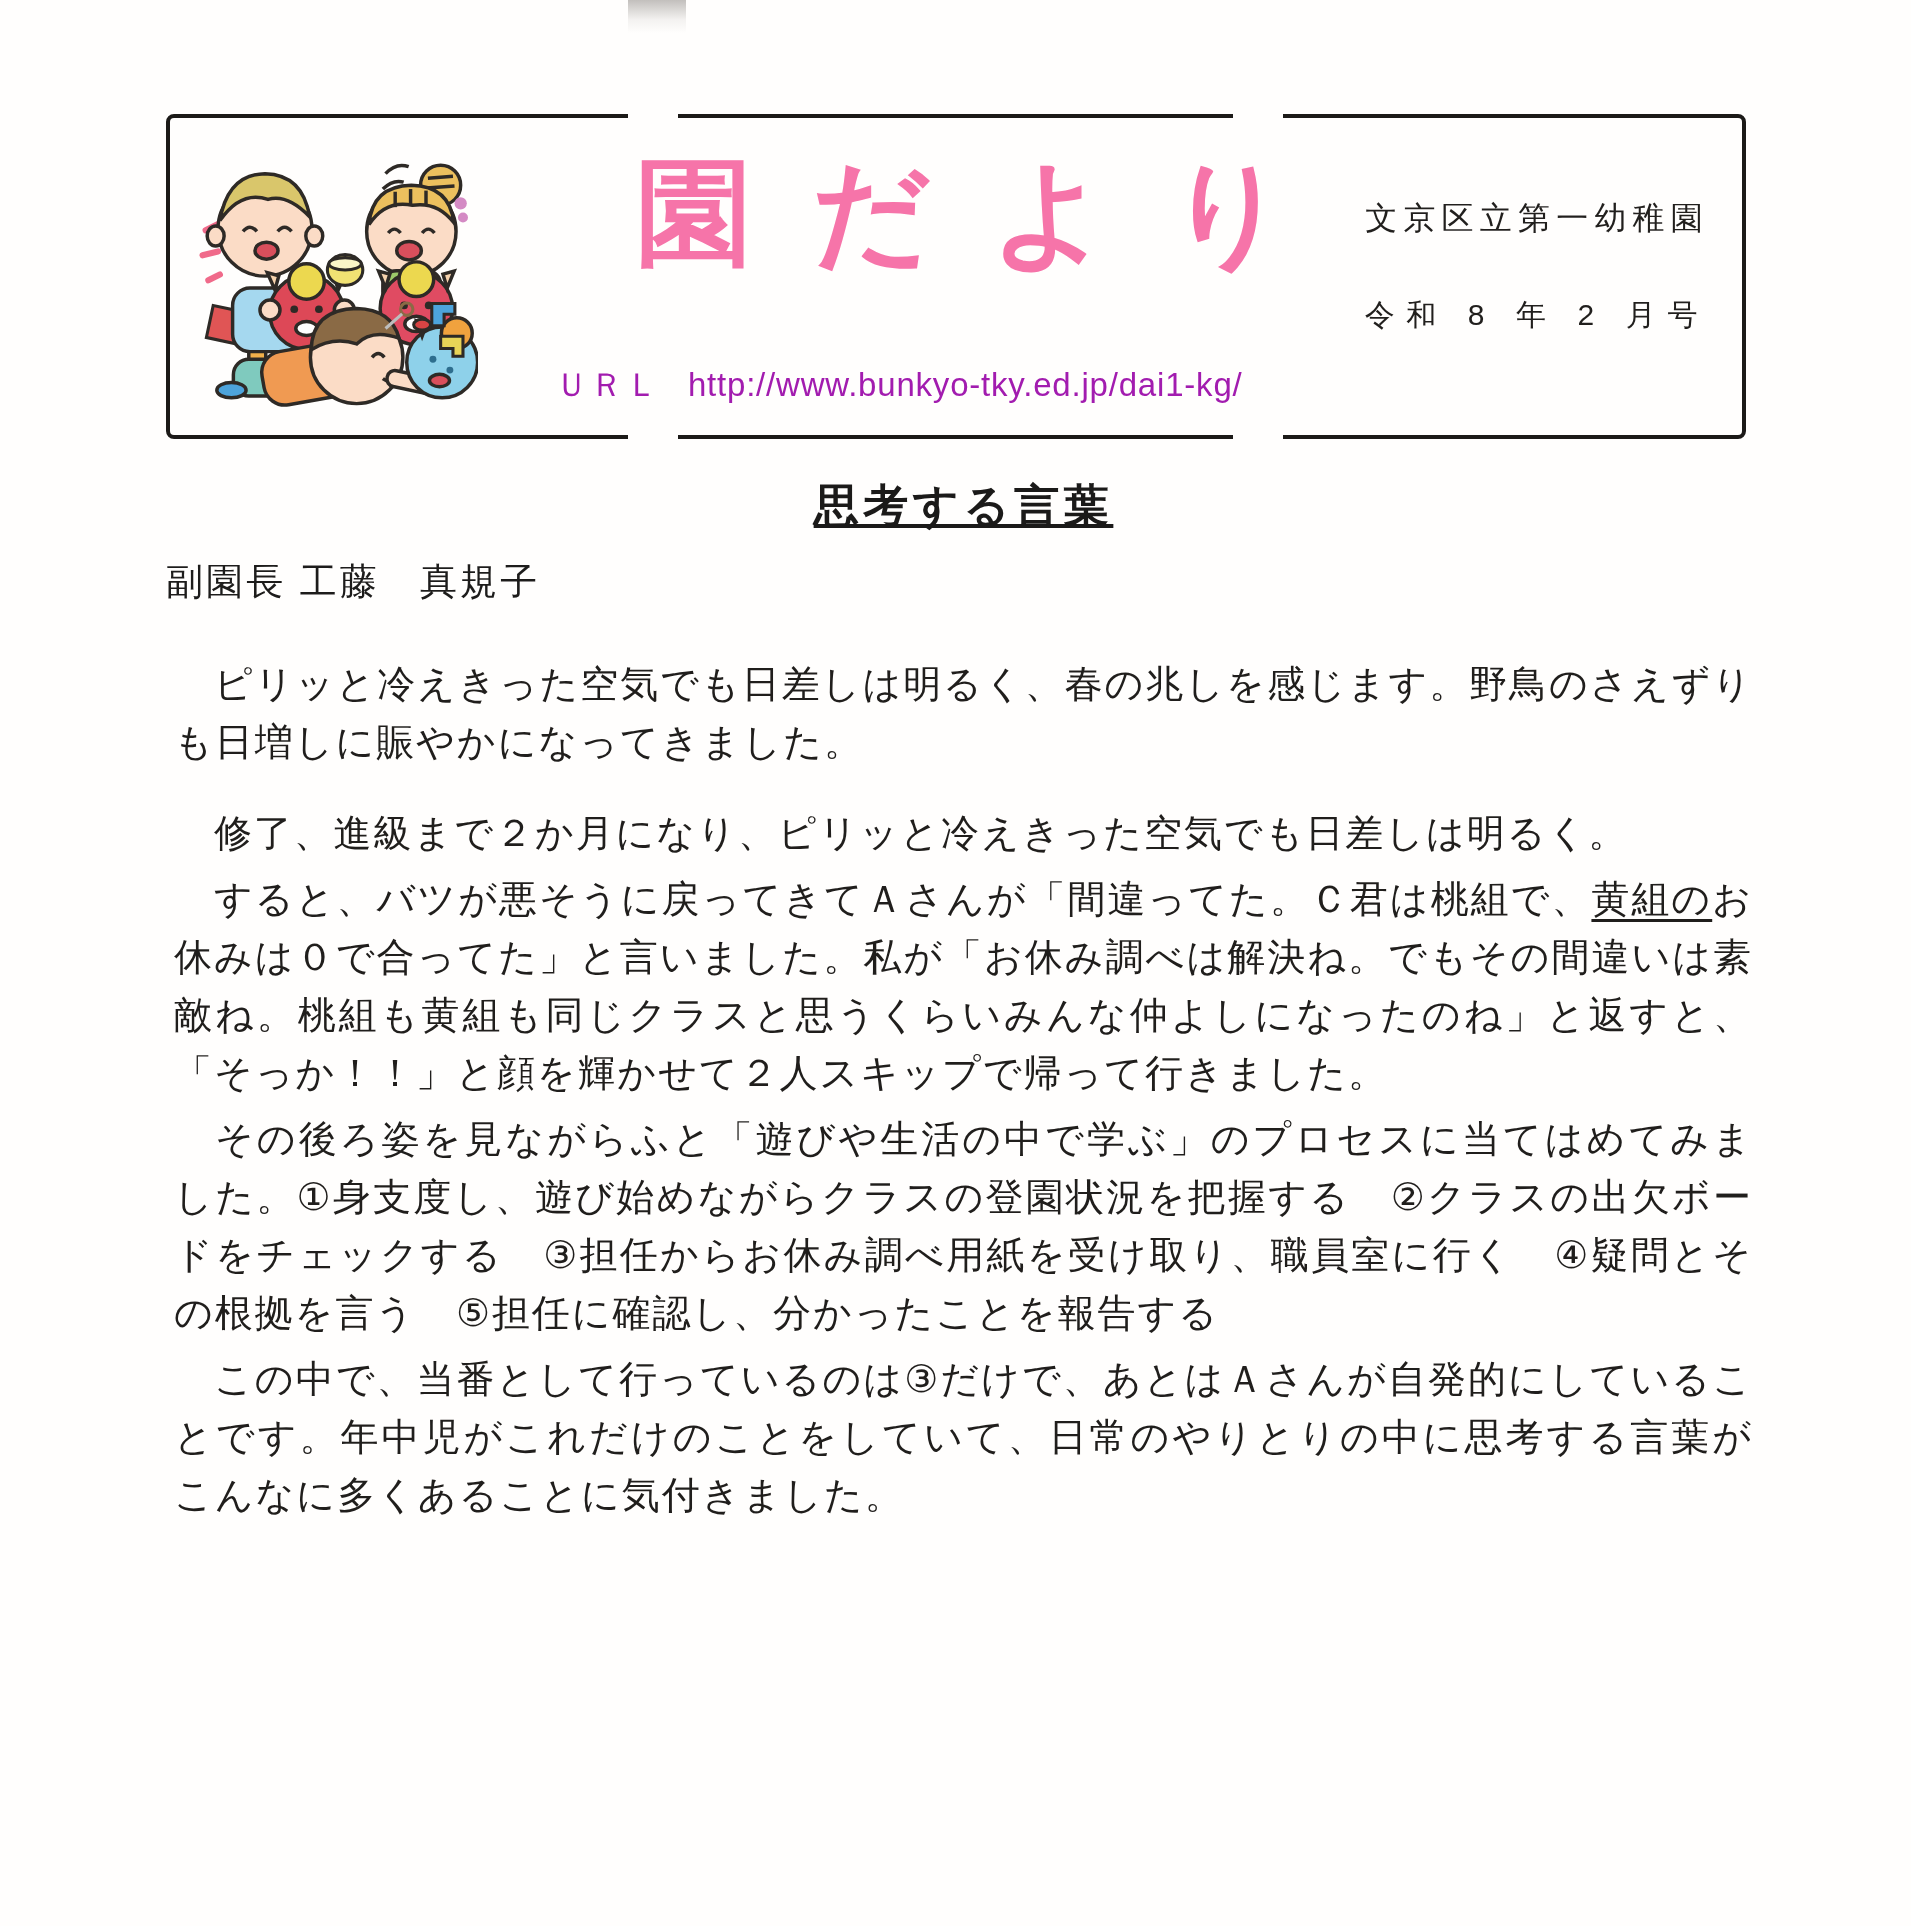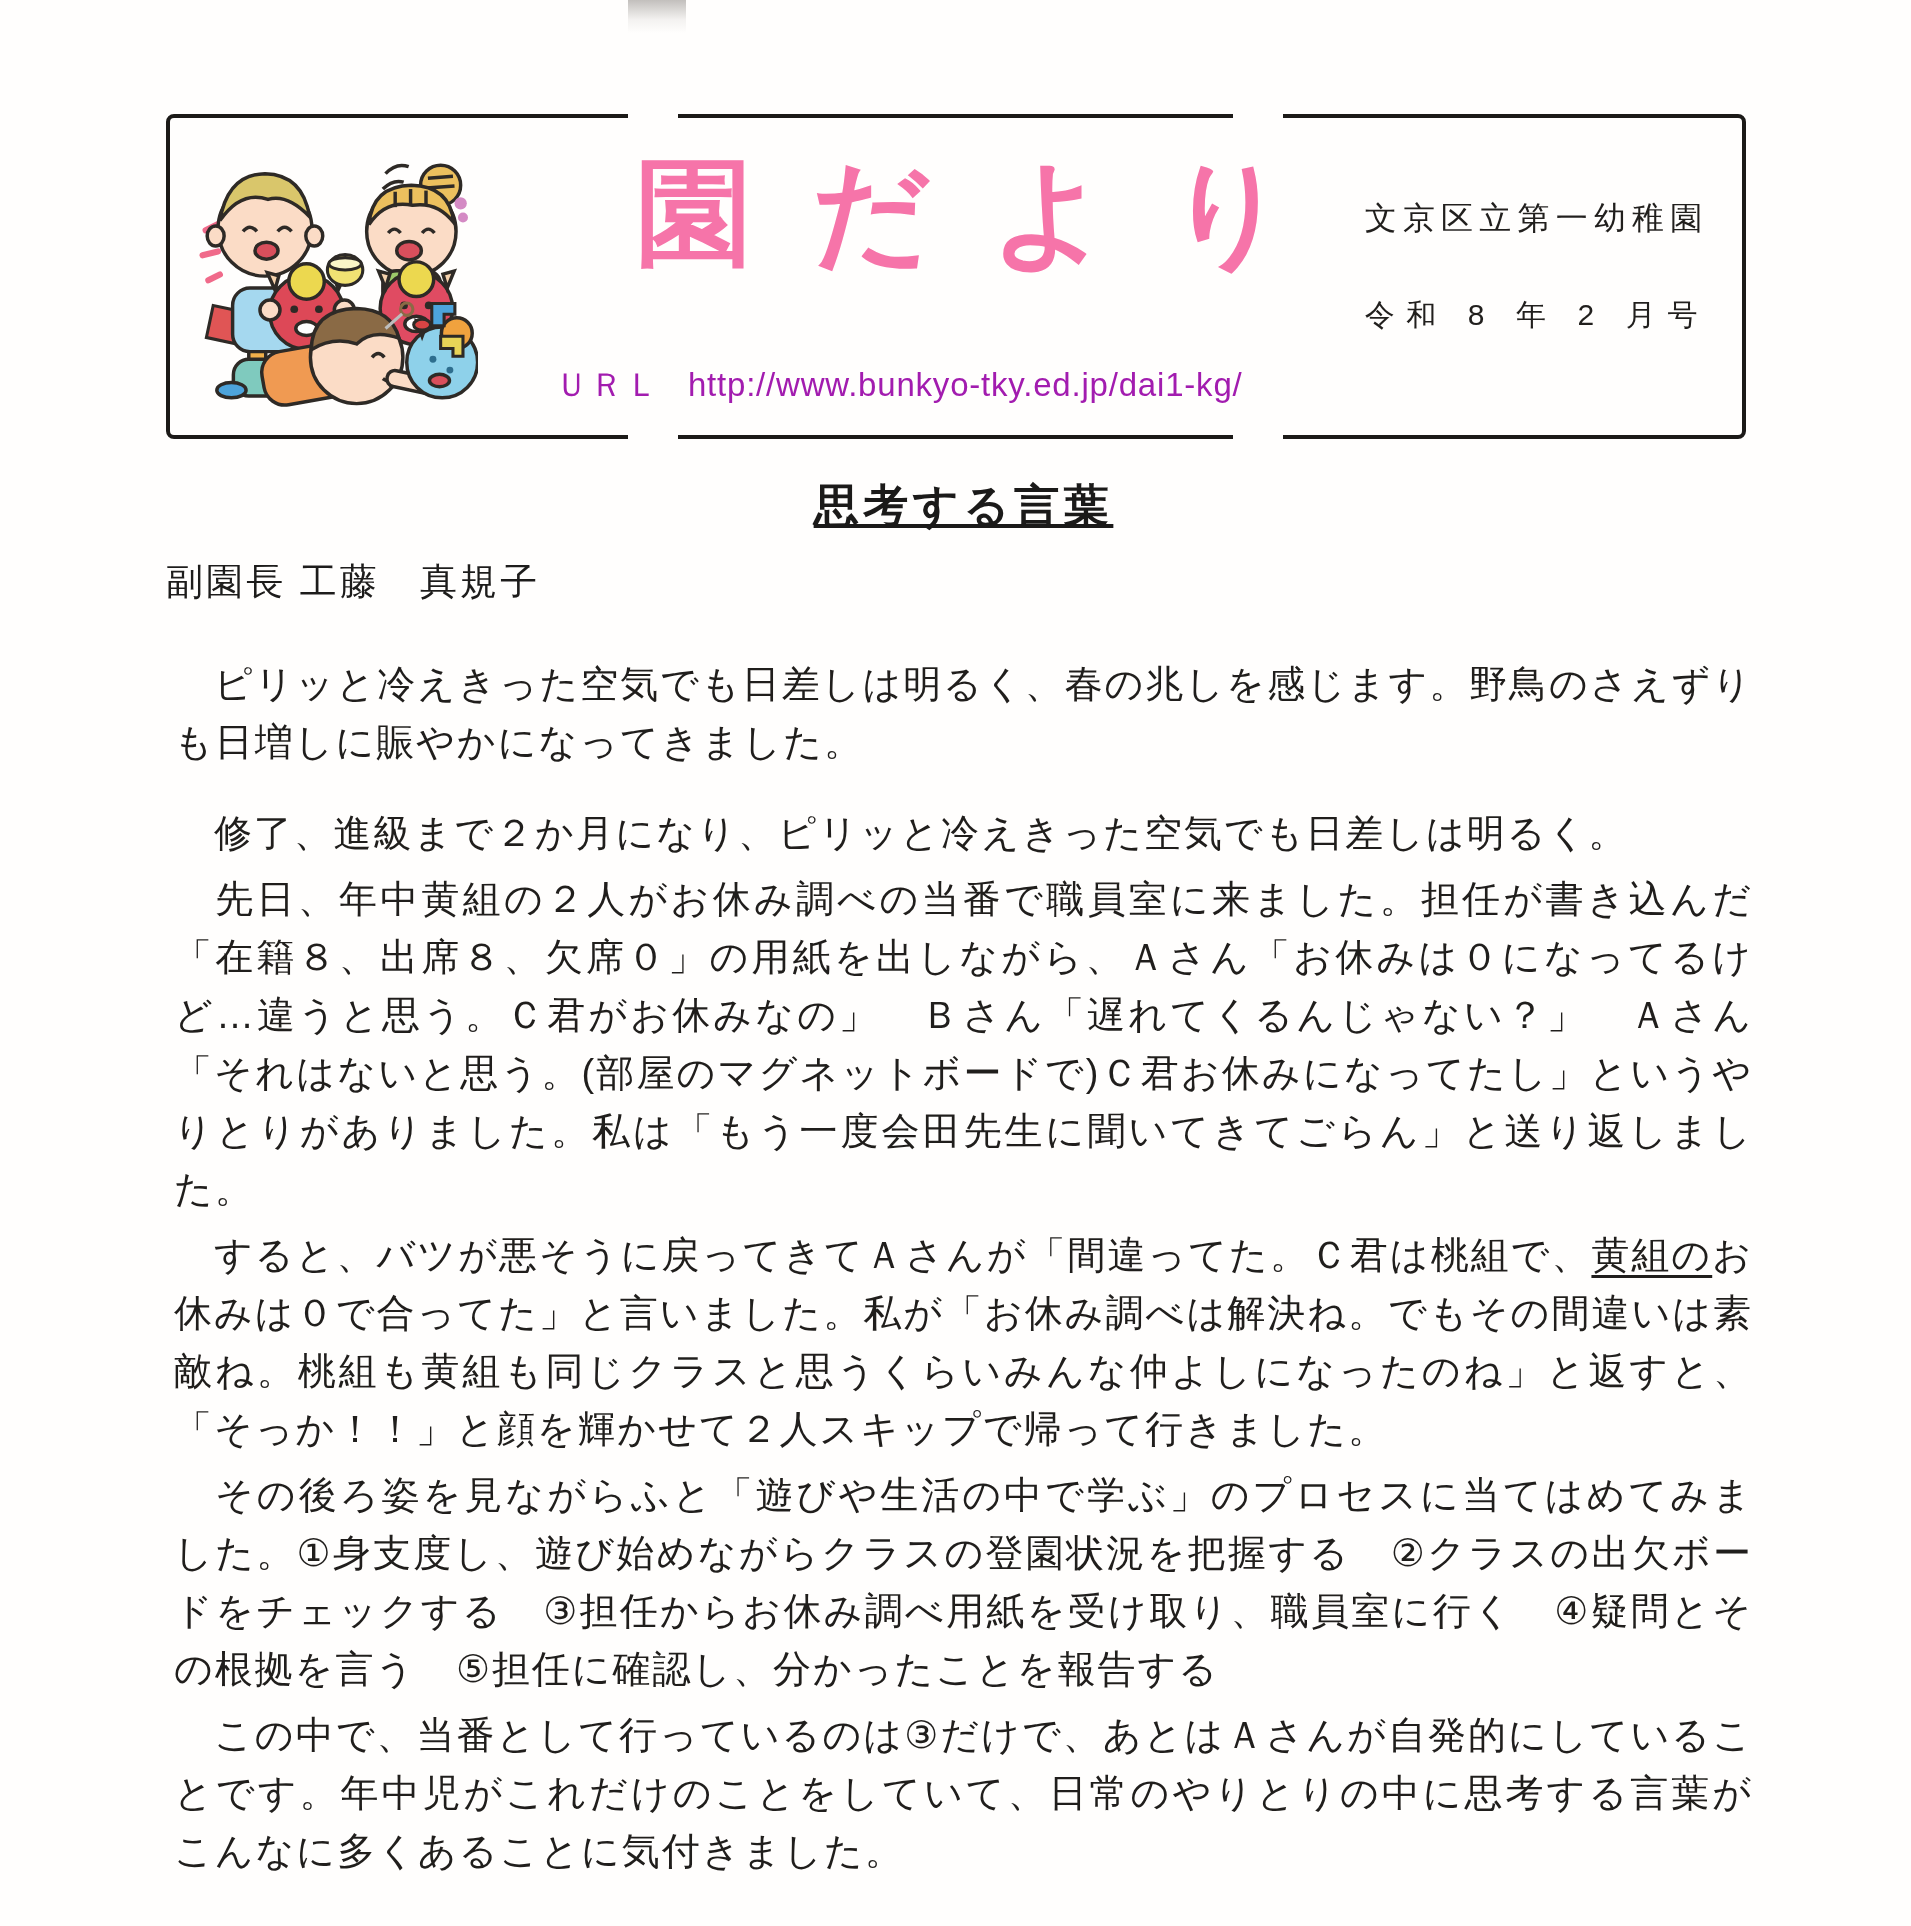--- a/index.html
+++ b/index.html
@@ -18,21 +18,21 @@
   .notch.t1{left:458px;top:-5px;}
   .notch.t2{left:1063px;top:-5px;}
   .notch.b1{left:458px;bottom:-5px;}
   .notch.b2{left:1063px;bottom:-5px;}
 
   .illustration{position:absolute;left:21px;top:9.6px;width:287px;height:297px;}
   .illustration svg{width:100%;height:100%;}
 
   .masthead{position:absolute;left:466px;top:37px;font-size:116px;line-height:1;
     font-weight:700;color:#f674a9;letter-spacing:60px;white-space:nowrap;}
-  .org{position:absolute;right:33px;top:79px;text-align:left;color:#211f1d;}
+  .org{position:absolute;right:33px;top:79px;text-align:right;color:#211f1d;}
   .org .school{font-size:32px;letter-spacing:6.2px;white-space:nowrap;}
   .org .issue{font-size:30px;letter-spacing:11.6px;margin-top:54px;white-space:nowrap;}
   .url-line{position:absolute;left:385px;bottom:27px;font-size:33px;color:#a21caf;
     letter-spacing:2.3px;white-space:pre;}
   .url-line .url{margin-left:27px;letter-spacing:0.8px;}
 
   
   .article{position:absolute;left:166px;top:476px;width:1595px;}
   .article-title{margin:0;text-align:center;font-size:45px;font-weight:700;
     letter-spacing:4.6px;color:#1b1a19;text-decoration:underline;}
@@ -163,21 +163,20 @@
     <div class="url-line"><span>ＵＲＬ</span><span class="url">http://www.bunkyo-tky.ed.jp/dai1-kg/</span></div>
   </div>
 
   <div class="article">
     <h1 class="article-title">思考する言葉</h1>
     <div class="article-author">副園長 工藤　真規子</div>
 
     <div class="bodytext">
       <p>　ピリッと冷えきった空気でも日差しは明るく、春の兆しを感じます。野鳥のさえずりも日増しに賑やかになってきました。</p>
       <p class="gap">　修了、進級まで２か月になり、ピリッと冷えきった空気でも日差しは明るく。</p>
-      <p>　先日、年中黄組の２人がお休み調べの当番で職員室に来ました。担任が書き込んだ「在籍８、出席８、欠席０」の用紙を出しながら、Ａさん「お休みは０になってるけど…違うと思う。Ｃ君がお休みなの」　Ｂさん「遅れてくるんじゃない？」　Ａさん「それはないと思う。(部屋のマグネットボードで)Ｃ君お休みになってたし」というやりとりがありました。私は「もう一度会田先生に聞いてきてごらん」と送り返しました。</p>
       <p><span>　すると、バツが悪そうに戻ってきてＡさんが「間違ってた。Ｃ君は桃組で、</span><span class="u-mark">黄組の</span><span>お休みは０で合ってた」と言いました。私が「お休み調べは解決ね。でもその間違いは素敵ね。桃組も黄組も同じクラスと思うくらいみんな仲よしになったのね」と返すと、「そっか！！」と顔を輝かせて２人スキップで帰って行きました。</span></p>
       <p>　その後ろ姿を見ながらふと「遊びや生活の中で学ぶ」のプロセスに当てはめてみました。①身支度し、遊び始めながらクラスの登園状況を把握する　②クラスの出欠ボードをチェックする　③担任からお休み調べ用紙を受け取り、職員室に行く　④疑問とその根拠を言う　⑤担任に確認し、分かったことを報告する</p>
       <p>　この中で、当番として行っているのは③だけで、あとはＡさんが自発的にしていることです。年中児がこれだけのことをしていて、日常のやりとりの中に思考する言葉がこんなに多くあることに気付きました。</p>
 
     </div>
   </div>
 
 </div>
 
 

